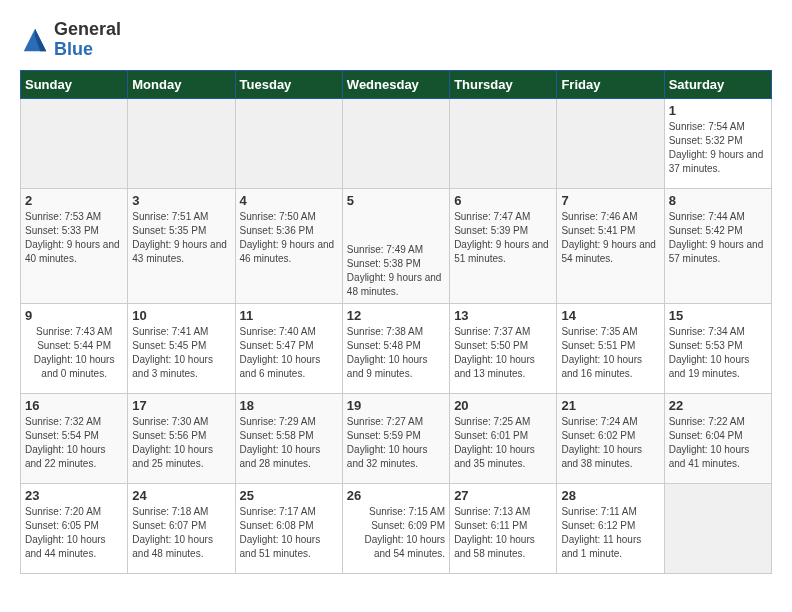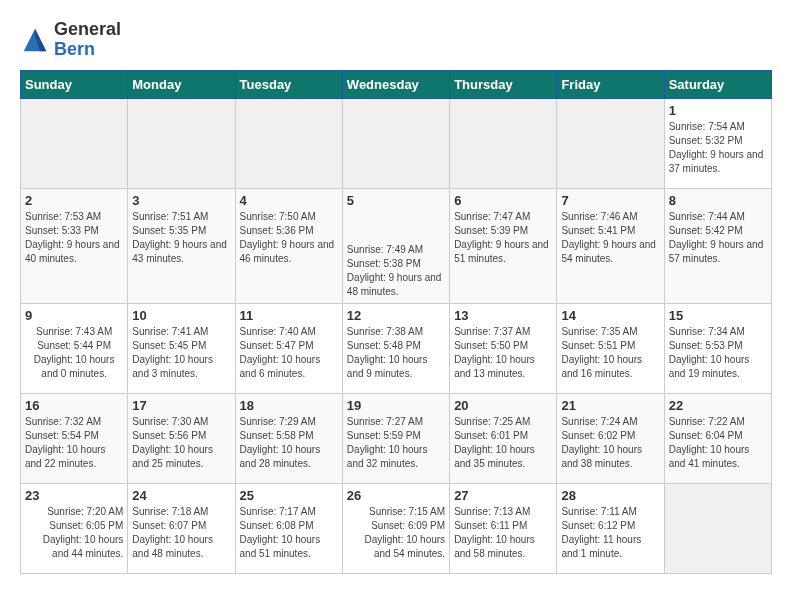--- a/index.html
+++ b/index.html
@@ -51,21 +51,21 @@
     .subtitle {
       font-size: 14px;
       color: #555;
     }
     .calendar {
       width: 100%;
       border-collapse: collapse;
       border: 1px solid #ccc;
     }
     .calendar th {
-      background: #0f766e;
+      background: #14532d;
       color: #fff;
       font-size: 13px;
       font-weight: bold;
       padding: 6px 4px;
       text-align: left;
       border: 1px solid #1e5a9a;
       margin-left: 16px;
     }
     .calendar td {
       width: calc(100% / 7);
@@ -99,21 +99,21 @@
 <body>
 
 <div class="header-area">
   <div class="logo">
     <svg class="logo-icon" viewBox="0 0 40 40">
       <polygon points="20,5 35,35 5,35" fill="#2a6db5"></polygon>
       <polygon points="20,5 35,35 27,35 20,15" fill="#1a4d8f"></polygon>
     </svg>
     <div class="logo-text">
       <span class="logo-general">General</span>
-      <span class="logo-blue">Bern</span>
+      <span class="logo-blue">Blue</span>
     </div>
   </div>
   <div class="title-area">
   </div>
 </div>
 
 <table class="calendar">
   <thead>
     <tr>
     <th>Sunday</th>
@@ -268,21 +268,21 @@
         <td>
           <span class="day-num">22</span>
           <div class="day-info" style="white-space: pre-line;">Sunrise: 7:22 AM
 Sunset: 6:04 PM
 Daylight: 10 hours and 41 minutes.</div>
         </td>
       </tr>
       <tr>
         <td>
           <span class="day-num">23</span>
-          <div class="day-info" style="white-space: pre-line; text-align: right;">Sunrise: 7:20 AM
+          <div class="day-info" style="white-space: pre-line;">Sunrise: 7:20 AM
 Sunset: 6:05 PM
 Daylight: 10 hours and 44 minutes.</div>
         </td>
         <td>
           <span class="day-num">24</span>
           <div class="day-info" style="white-space: pre-line;">Sunrise: 7:18 AM
 Sunset: 6:07 PM
 Daylight: 10 hours and 48 minutes.</div>
         </td>
         <td>

